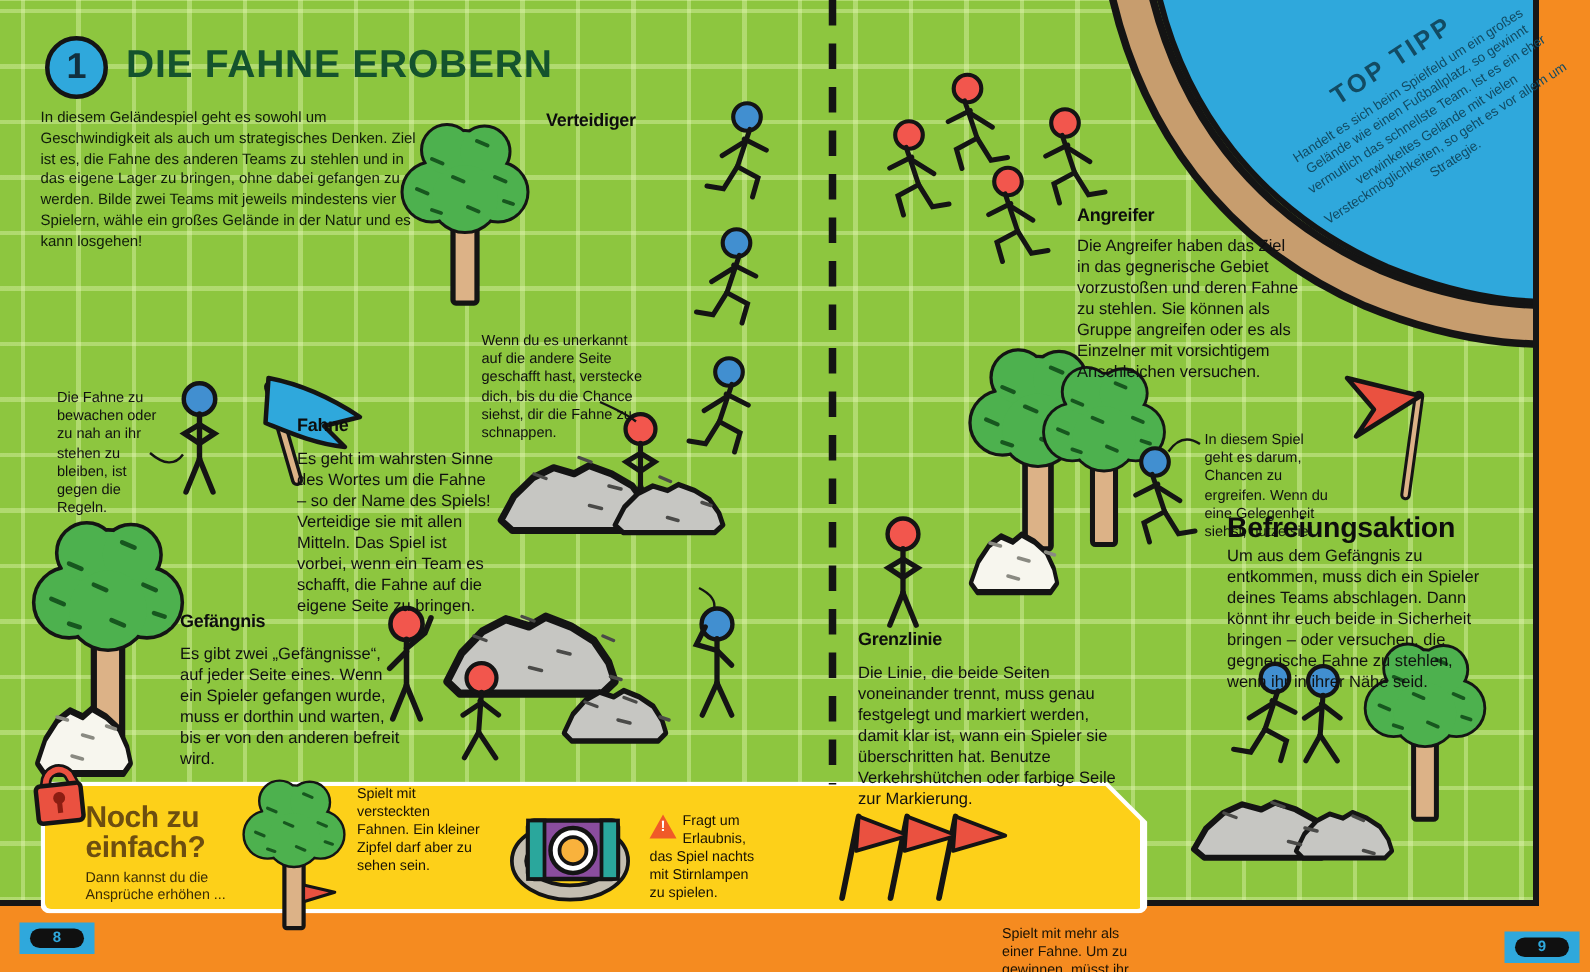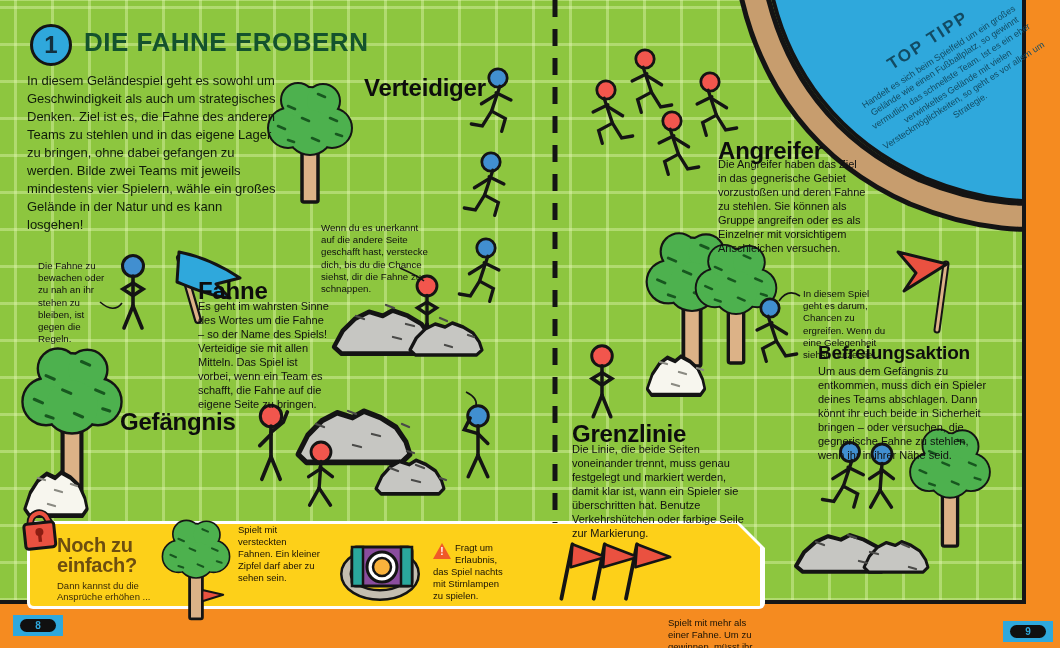--- a/index.html
+++ b/index.html
@@ -12,22 +12,22 @@
            repeating-linear-gradient(to bottom, rgba(235,250,190,.38) 0 3px, transparent 3px 37px);
          background-position:14px 6px;
          border-right:4px solid #161616;border-bottom:4px solid #161616;}
   .layer{position:absolute;left:0;top:0;width:1060px;height:648px;}
   svg.scene{position:absolute;left:0;top:0;pointer-events:none;}
   .txt{position:absolute;line-height:1.27;}
   .title{font-weight:bold;font-size:26px;letter-spacing:.5px;color:#14532d;white-space:nowrap;}
   .badge{position:absolute;left:30px;top:24px;width:42px;height:42px;border-radius:50%;
          background:#2fa8dc;border:3px solid #141414;box-sizing:border-box;
          font-weight:bold;font-size:24px;color:#12303e;display:flex;align-items:center;justify-content:center;}
-  .intro{font-size:13px;line-height:1.38;color:#101c0a;}
-  .sec-h{font-weight:bold;font-size:24px;letter-spacing:-.2px;color:#0d0d0d;}
+  .intro{font-size:10px;line-height:1.38;color:#101c0a;}
+  .sec-h{font-weight:bold;font-size:12px;letter-spacing:-.2px;color:#0d0d0d;}
   .sec-b{font-size:11px;color:#101010;}
   .ann{font-size:9.7px;line-height:1.26;color:#101010;}
   .toptipp{width:200px;transform:rotate(-33deg);transform-origin:center;text-align:center;color:#124b63;}
   .toptipp .tth{font-weight:bold;font-size:17px;letter-spacing:2px;margin-bottom:3px;}
   .toptipp .ttb{font-size:9px;line-height:1.3;}
   .bar-outer{position:absolute;left:27px;top:521px;width:738px;height:88px;background:#ffffff;
              clip-path:polygon(0 0,711px 0,738px 27px,738px 88px,0 88px);border-radius:6px;}
   .bar-inner{position:absolute;left:3px;top:3px;right:3px;bottom:3px;background:#fdd019;
              clip-path:polygon(0 0,707px 0,730px 23px,730px 82px,0 82px);border-radius:4px;}
   .bar-h{font-weight:bold;font-size:20px;line-height:1.02;color:#6d4e10;letter-spacing:-.3px;}
@@ -296,20 +296,21 @@
     <div class="txt sec-h" style="left:364px;top:73px;">Verteidiger</div>
 
     <div class="txt ann" style="left:38px;top:260px;width:74px;">Die Fahne zu bewachen oder zu nah an ihr stehen zu bleiben, ist gegen die Regeln.</div>
 
     <div class="txt sec-h" style="left:198px;top:276px;">Fahne</div>
     <div class="txt sec-b" style="left:198px;top:300px;width:134px;">Es geht im wahrsten Sinne des Wortes um die Fahne – so der Name des Spiels! Verteidige sie mit allen Mitteln. Das Spiel ist vorbei, wenn ein Team es schafft, die Fahne auf die eigene Seite zu bringen.</div>
 
     <div class="txt ann" style="left:321px;top:222px;width:112px;">Wenn du es unerkannt auf die andere Seite geschafft hast, verstecke dich, bis du die Chance siehst, dir die Fahne zu schnappen.</div>
 
     <div class="txt sec-h" style="left:120px;top:407px;">Gefängnis</div>
+    <div class="txt sec-b" style="left:120px;top:430px;width:152px;">Es gibt zwei „Gefängnisse“, auf jeder Seite eines. Wenn ein Spieler gefangen wurde, muss er dorthin und warten, bis er von den anderen befreit wird.</div>
 
     <div class="txt sec-h" style="left:718px;top:136px;">Angreifer</div>
     <div class="txt sec-b" style="left:718px;top:158px;width:150px;">Die Angreifer haben das Ziel in das gegnerische Gebiet vorzustoßen und deren Fahne zu stehlen. Sie können als Gruppe angreifen oder es als Einzelner mit vorsichtigem Anschleichen versuchen.</div>
 
     <div class="txt ann" style="left:803px;top:288px;width:84px;">In diesem Spiel geht es darum, Chancen zu ergreifen. Wenn du eine Gelegenheit siehst, nutze sie!</div>
 
     <div class="txt sec-h" style="left:572px;top:419px;">Grenzlinie</div>
     <div class="txt sec-b" style="left:572px;top:443px;width:182px;">Die Linie, die beide Seiten voneinander trennt, muss genau festgelegt und markiert werden, damit klar ist, wann ein Spieler sie überschritten hat. Benutze Verkehrshütchen oder farbige Seile zur Markierung.</div>
 
     <div class="txt sec-h" style="left:818px;top:341px;font-size:19px;">Befreiungsaktion</div>

